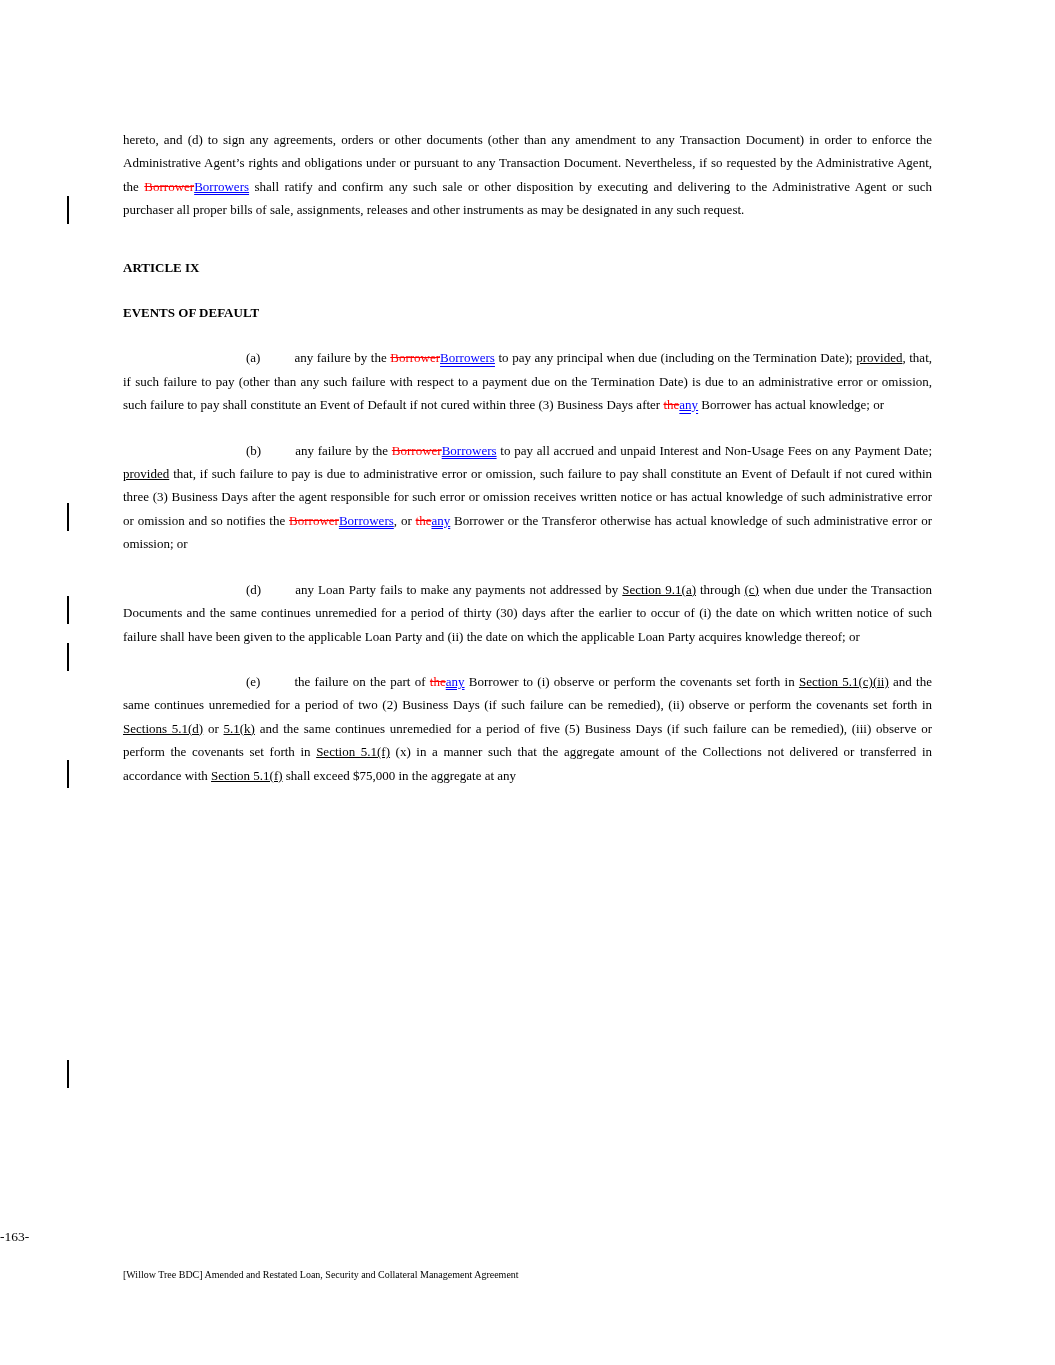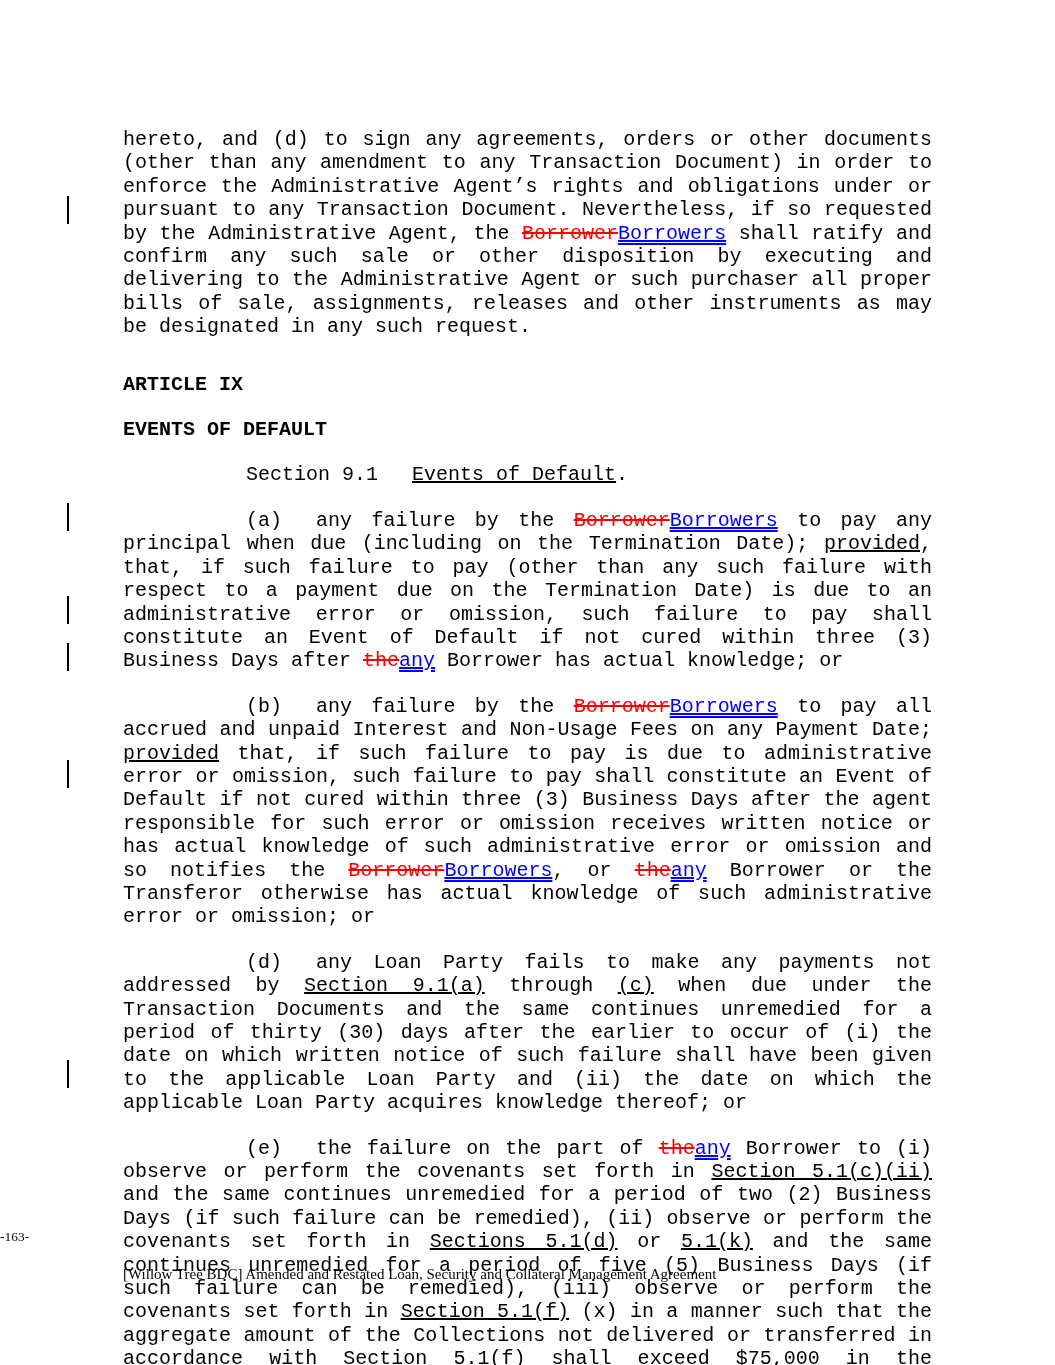--- a/index.html
+++ b/index.html
@@ -13,25 +13,24 @@
   body { position: relative; }
 
   .content {
     position: absolute;
     left: 123px;
     width: 809px;
     top: 0;
   }
 
   .para {
-    font-size: 20px;
+    font-size: 13px;
     line-height: 23.4px;
     text-align: justify;
     margin: 0 0 22px 0;
-    font-family: Liberation Mono, monospace;
   }
   .first-para { margin-top: 128px; margin-bottom: 34px; }
   .center-heading {
     font-weight: bold;
     margin-bottom: 22px;
   }
   .indent { text-indent: 123px; }
 
   .run-del {
     color: var(--del-color, #ff0000);
@@ -57,41 +56,40 @@
     top: 1228px;
     left: 0;
     width: 100%;
     font-size: 13.5px;
     line-height: 18px;
   }
   .footer {
     position: absolute;
     top: 1264px;
     left: 123px;
-    font-size: 15px;
+    font-size: 10px;
     line-height: 21.5px;
   }
 </style>
 </head>
 <body>
 
 <div class="change-bars">
     <div class="change-bar" style="top: 196px;"></div>
     <div class="change-bar" style="top: 503px;"></div>
     <div class="change-bar" style="top: 596px;"></div>
     <div class="change-bar" style="top: 643px;"></div>
     <div class="change-bar" style="top: 760px;"></div>
     <div class="change-bar" style="top: 1060px;"></div>
   </div>
 
 <div class="content">
   <p class="para first-para"><span class="run-n">hereto, and (d) to sign any agreements, orders or other documents (other than any amendment to any Transaction Document) in order to enforce the Administrative Agent’s rights and obligations under or pursuant to any Transaction Document. Nevertheless, if so requested by the Administrative Agent, the </span><span class="run-del">Borrower</span><span class="run-ins">Borrowers</span><span class="run-n"> shall ratify and confirm any such sale or other disposition by executing and delivering to the Administrative Agent or such purchaser all proper bills of sale, assignments, releases and other instruments as may be designated in any such request.</span></p>
   <p class="para center-heading"><span class="run-n">ARTICLE IX</span></p>
   <p class="para center-heading"><span class="run-n">EVENTS OF DEFAULT</span></p>
-  <p class="para indent"><span class="run-n">Section 9.1</span><span class="tab"></span><span class="run-u">Events of Default</span><span class="run-n">.</span></p>
   <p class="para indent"><span class="run-n">(a)</span><span class="tab"></span><span class="run-n">any failure by the </span><span class="run-del">Borrower</span><span class="run-ins">Borrowers</span><span class="run-n"> to pay any principal when due (including on the Termination Date); </span><span class="run-u">provided</span><span class="run-n">, that, if such failure to pay (other than any such failure with respect to a payment due on the Termination Date) is due to an administrative error or omission, such failure to pay shall constitute an Event of Default if not cured within three (3) Business Days after </span><span class="run-del">the</span><span class="run-ins">any</span><span class="run-n"> Borrower has actual knowledge; or</span></p>
   <p class="para indent"><span class="run-n">(b)</span><span class="tab"></span><span class="run-n">any failure by the </span><span class="run-del">Borrower</span><span class="run-ins">Borrowers</span><span class="run-n"> to pay all accrued and unpaid Interest and Non-Usage Fees on any Payment Date; </span><span class="run-u">provided</span><span class="run-n"> that, if such failure to pay is due to administrative error or omission, such failure to pay shall constitute an Event of Default if not cured within three (3) Business Days after the agent responsible for such error or omission receives written notice or has actual knowledge of such administrative error or omission and so notifies the </span><span class="run-del">Borrower</span><span class="run-ins">Borrowers</span><span class="run-n">, or </span><span class="run-del">the</span><span class="run-ins">any</span><span class="run-n"> Borrower or the Transferor otherwise has actual knowledge of such administrative error or omission; or</span></p>
   <p class="para indent"><span class="run-n">(d)</span><span class="tab"></span><span class="run-n">any Loan Party fails to make any payments not addressed by </span><span class="run-u">Section 9.1(a)</span><span class="run-n"> through </span><span class="run-u">(c)</span><span class="run-n"> when due under the Transaction Documents and the same continues unremedied for a period of thirty (30) days after the earlier to occur of (i) the date on which written notice of such failure shall have been given to the applicable Loan Party and (ii) the date on which the applicable Loan Party acquires knowledge thereof; or</span></p>
   <p class="para indent"><span class="run-n">(e)</span><span class="tab"></span><span class="run-n">the failure on the part of </span><span class="run-del">the</span><span class="run-ins">any</span><span class="run-n"> Borrower to (i) observe or perform the covenants set forth in </span><span class="run-u">Section 5.1(c)(ii)</span><span class="run-n"> and the same continues unremedied for a period of two (2) Business Days (if such failure can be remedied), (ii) observe or perform the covenants set forth in </span><span class="run-u">Sections 5.1(d)</span><span class="run-n"> or </span><span class="run-u">5.1(k)</span><span class="run-n"> and the same continues unremedied for a period of five (5) Business Days (if such failure can be remedied), (iii) observe or perform the covenants set forth in </span><span class="run-u">Section 5.1(f)</span><span class="run-n"> (x) in a manner such that the aggregate amount of the Collections not delivered or transferred in accordance with </span><span class="run-u">Section 5.1(f)</span><span class="run-n"> shall exceed $75,000 in the aggregate at any</span></p>
 </div>
 
 <div class="page-number">-163-</div>
 
 <div class="footer">
   <div>[Willow Tree BDC] Amended and Restated Loan, Security and Collateral Management Agreement</div>

